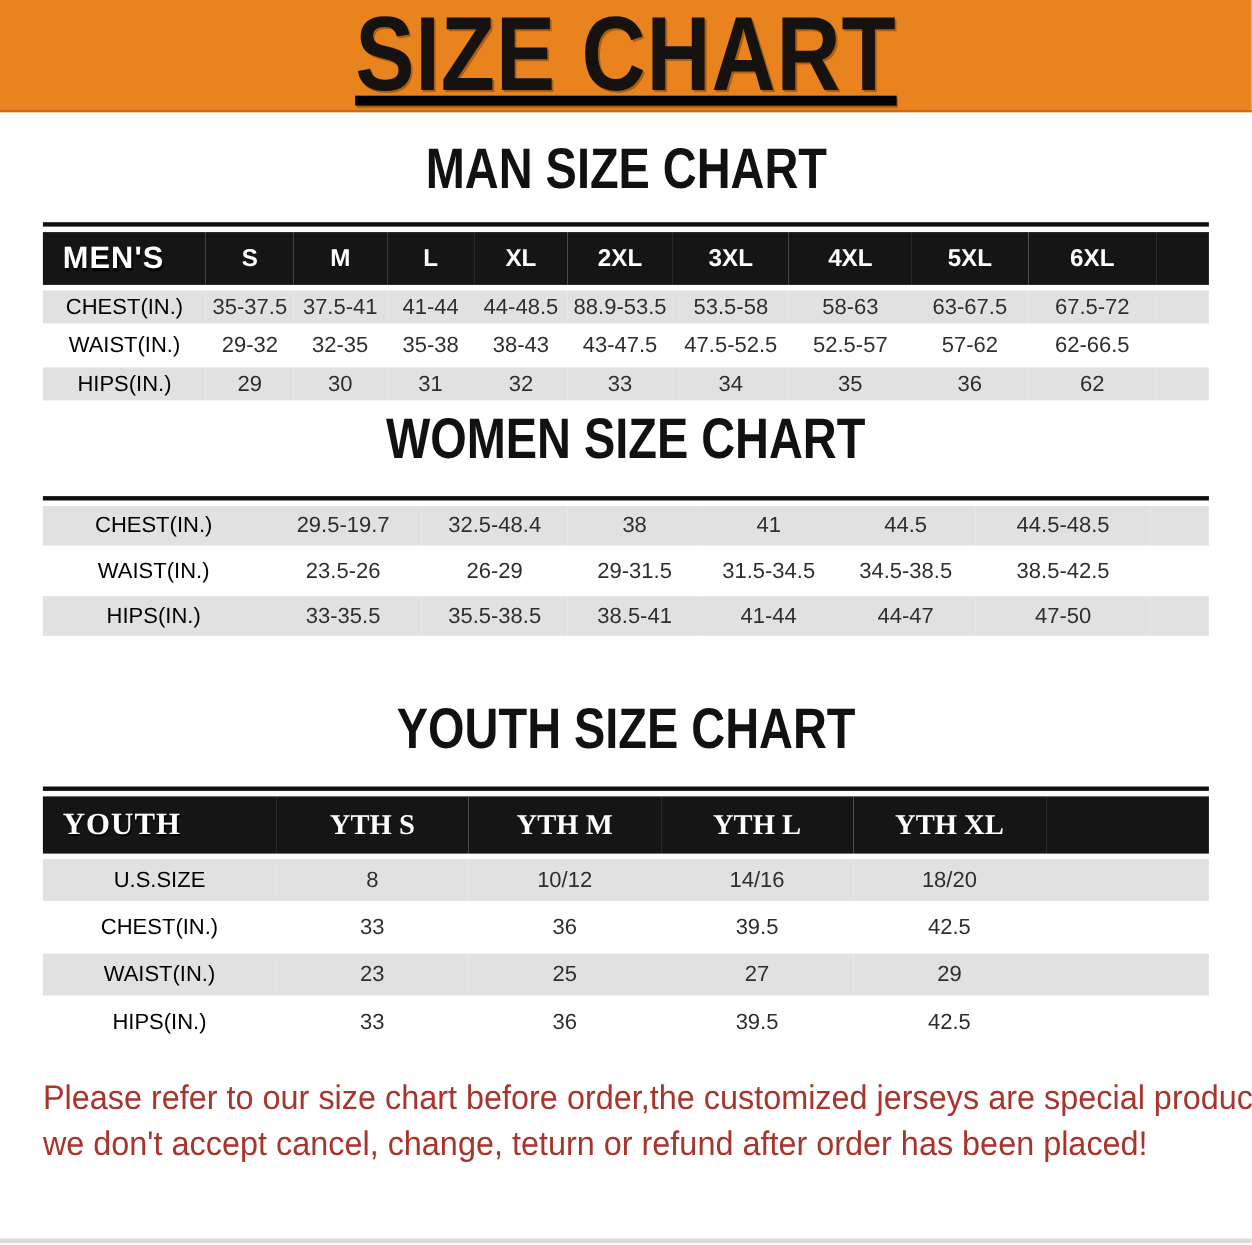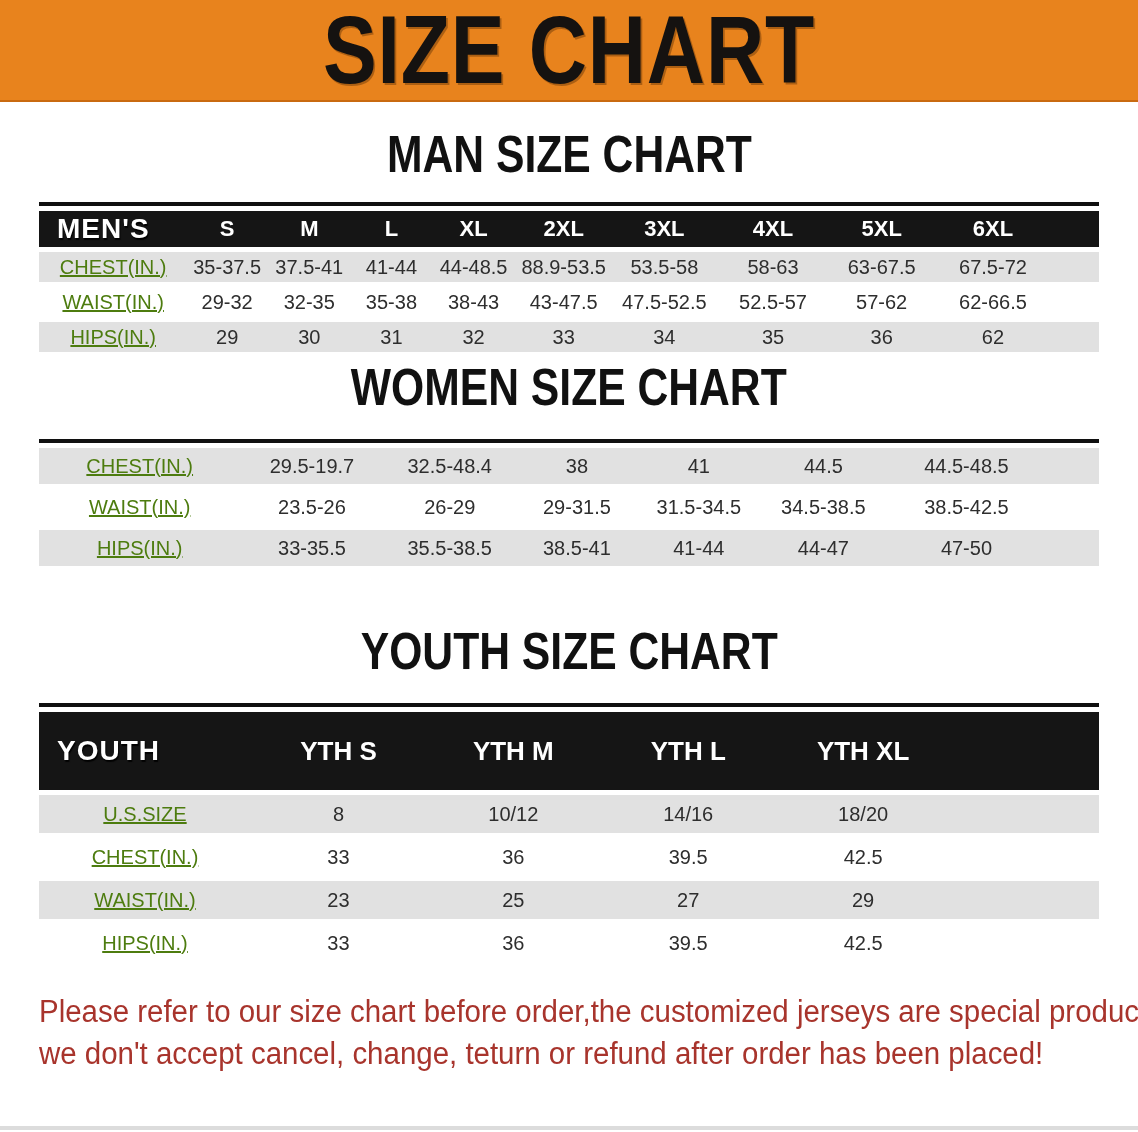--- a/index.html
+++ b/index.html
@@ -14,20 +14,21 @@
 
   
   .banner {
     width: 100%;
     height: 102px;
     background: #E8831D;
     border-bottom: 2px solid #C96A10;
     display: flex;
     align-items: center;
     justify-content: center;
+    text-decoration: underline;
   }
   .banner-title {
     display: inline-block;
     font-size: 96px;
     font-weight: 800;
     letter-spacing: 1px;
     color: #151210;
     line-height: 100px;
     transform: scaleX(0.84);
     text-shadow: 2px 2px 0 rgba(60,30,0,0.35);
@@ -77,34 +78,33 @@
     font-size: 22px;
   }
   tr.head-row th.row-label {
     text-align: left;
     padding-left: 18px;
     font-size: 28px;
     font-weight: 800;
     letter-spacing: 1px;
     text-shadow: 1px 2px 1px rgba(0,0,0,0.9);
   }
-  .men-table tr.head-row th   { height: 36px; }
+  .men-table tr.head-row th   { height: 48px; }
   .women-table tr.head-row th { height: 56px; font-size: 26px; }
   .women-table tr.head-row th.row-label { font-size: 30px; }
-  .youth-table tr.head-row th { height: 78px; font-size: 26px; font-weight: 600; }
+  .youth-table tr.head-row th { height: 52px; font-size: 26px; font-weight: 600; font-family: Liberation Serif, serif; }
   .youth-table tr.head-row th.row-label { font-size: 28px; font-weight: 800; }
 
   tr.data-row td {
     font-size: 20px;
     color: #2e2e2e;
   }
   tr.data-row td.row-label {
     font-size: 20px;
-    color: #4d7c0f;
-    text-decoration: underline;
+    color: #000000;
   }
   .men-table tr.data-row td   { height: 30px; }
   .women-table tr.data-row td { height: 36px; }
   .youth-table tr.data-row td { height: 38px; }
   tr.stripe { background: #E1E1E1; }
   tr.plain  { background: #FFFFFF; }
 
   
   .note {
     margin: 24px 0 0 39px;

